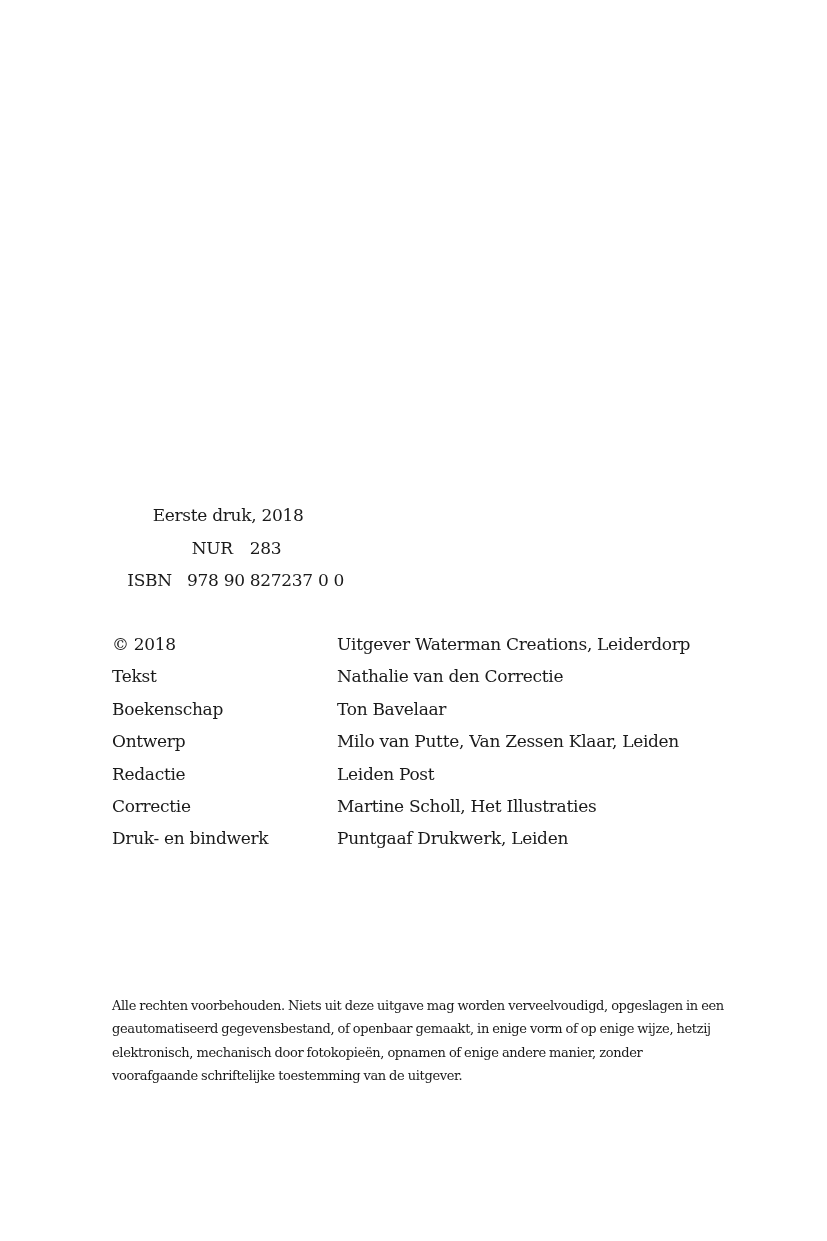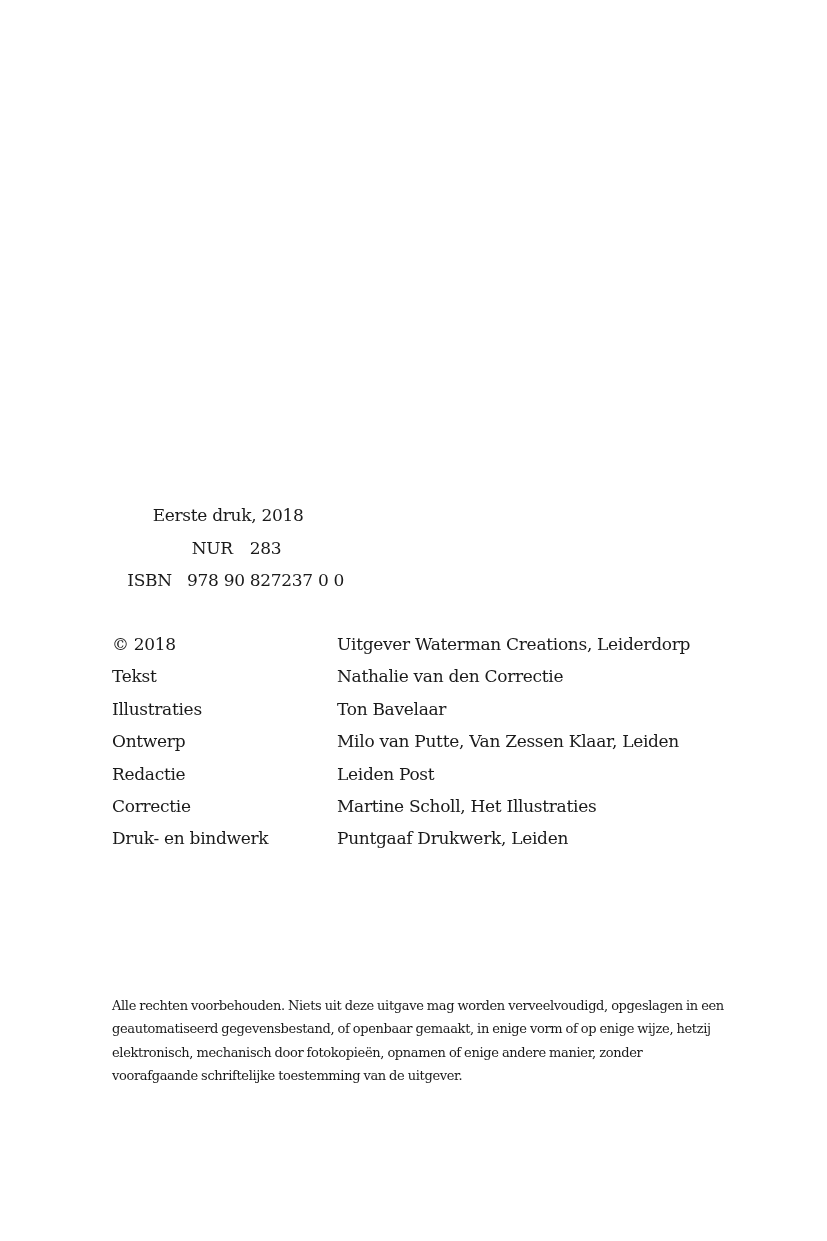--- a/index.html
+++ b/index.html
@@ -82,21 +82,21 @@
   </div>
 
   <div class="credits">
     <div class="row">
       <span class="role">© 2018</span><span>Uitgever Waterman Creations, Leiderdorp</span>
     </div>
     <div class="row">
       <span class="role">Tekst</span><span>Nathalie van den Correctie</span>
     </div>
     <div class="row">
-      <span class="role">Illustraties</span><span>Ton Bavelaar</span>
+      <span class="role">Boekenschap</span><span>Ton Bavelaar</span>
     </div>
     <div class="row">
       <span class="role">Ontwerp</span><span>Milo van Putte, Van Zessen Klaar, Leiden</span>
     </div>
     <div class="row">
       <span class="role">Redactie</span><span>Leiden Post</span>
     </div>
     <div class="row">
       <span class="role">Correctie</span><span>Martine Scholl, Het Illustraties</span>
     </div>

